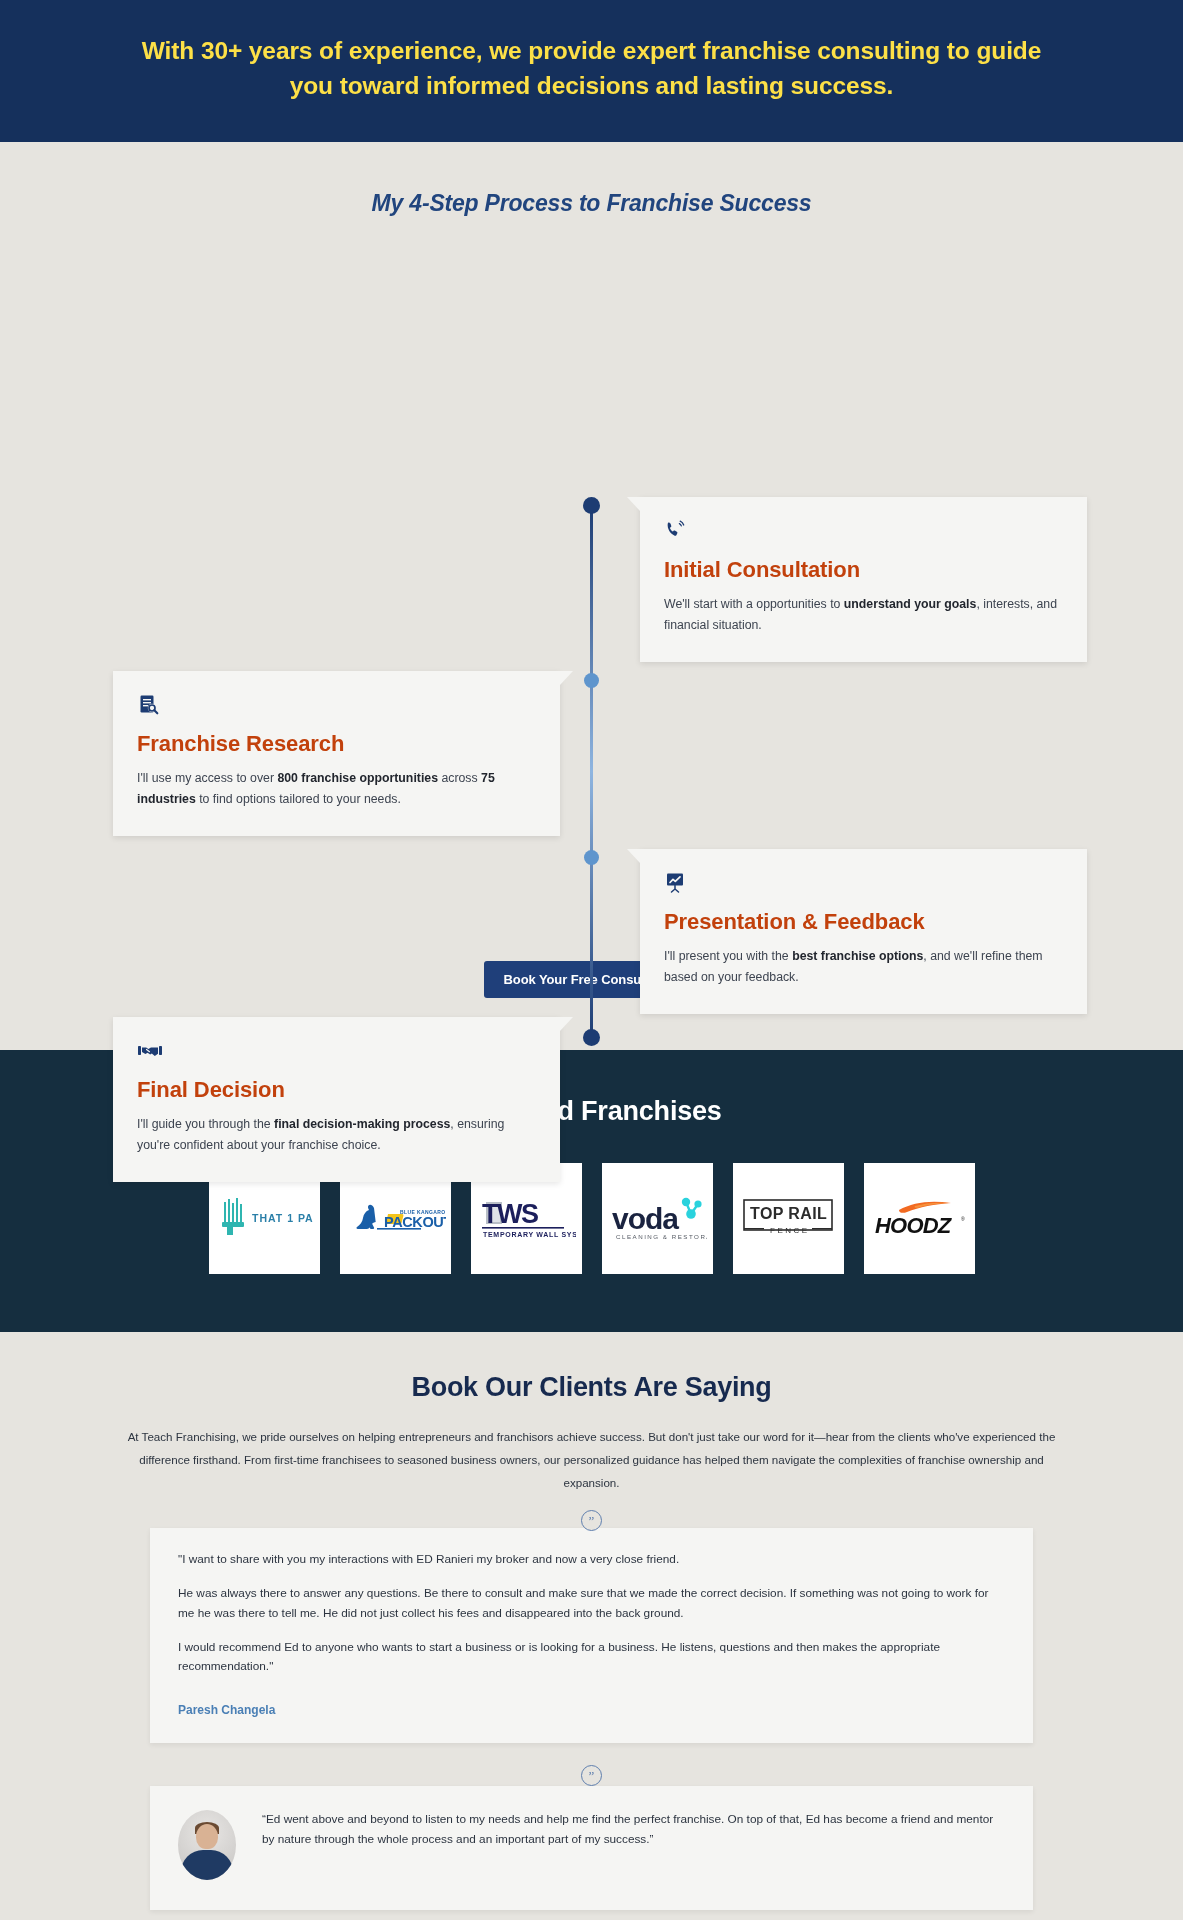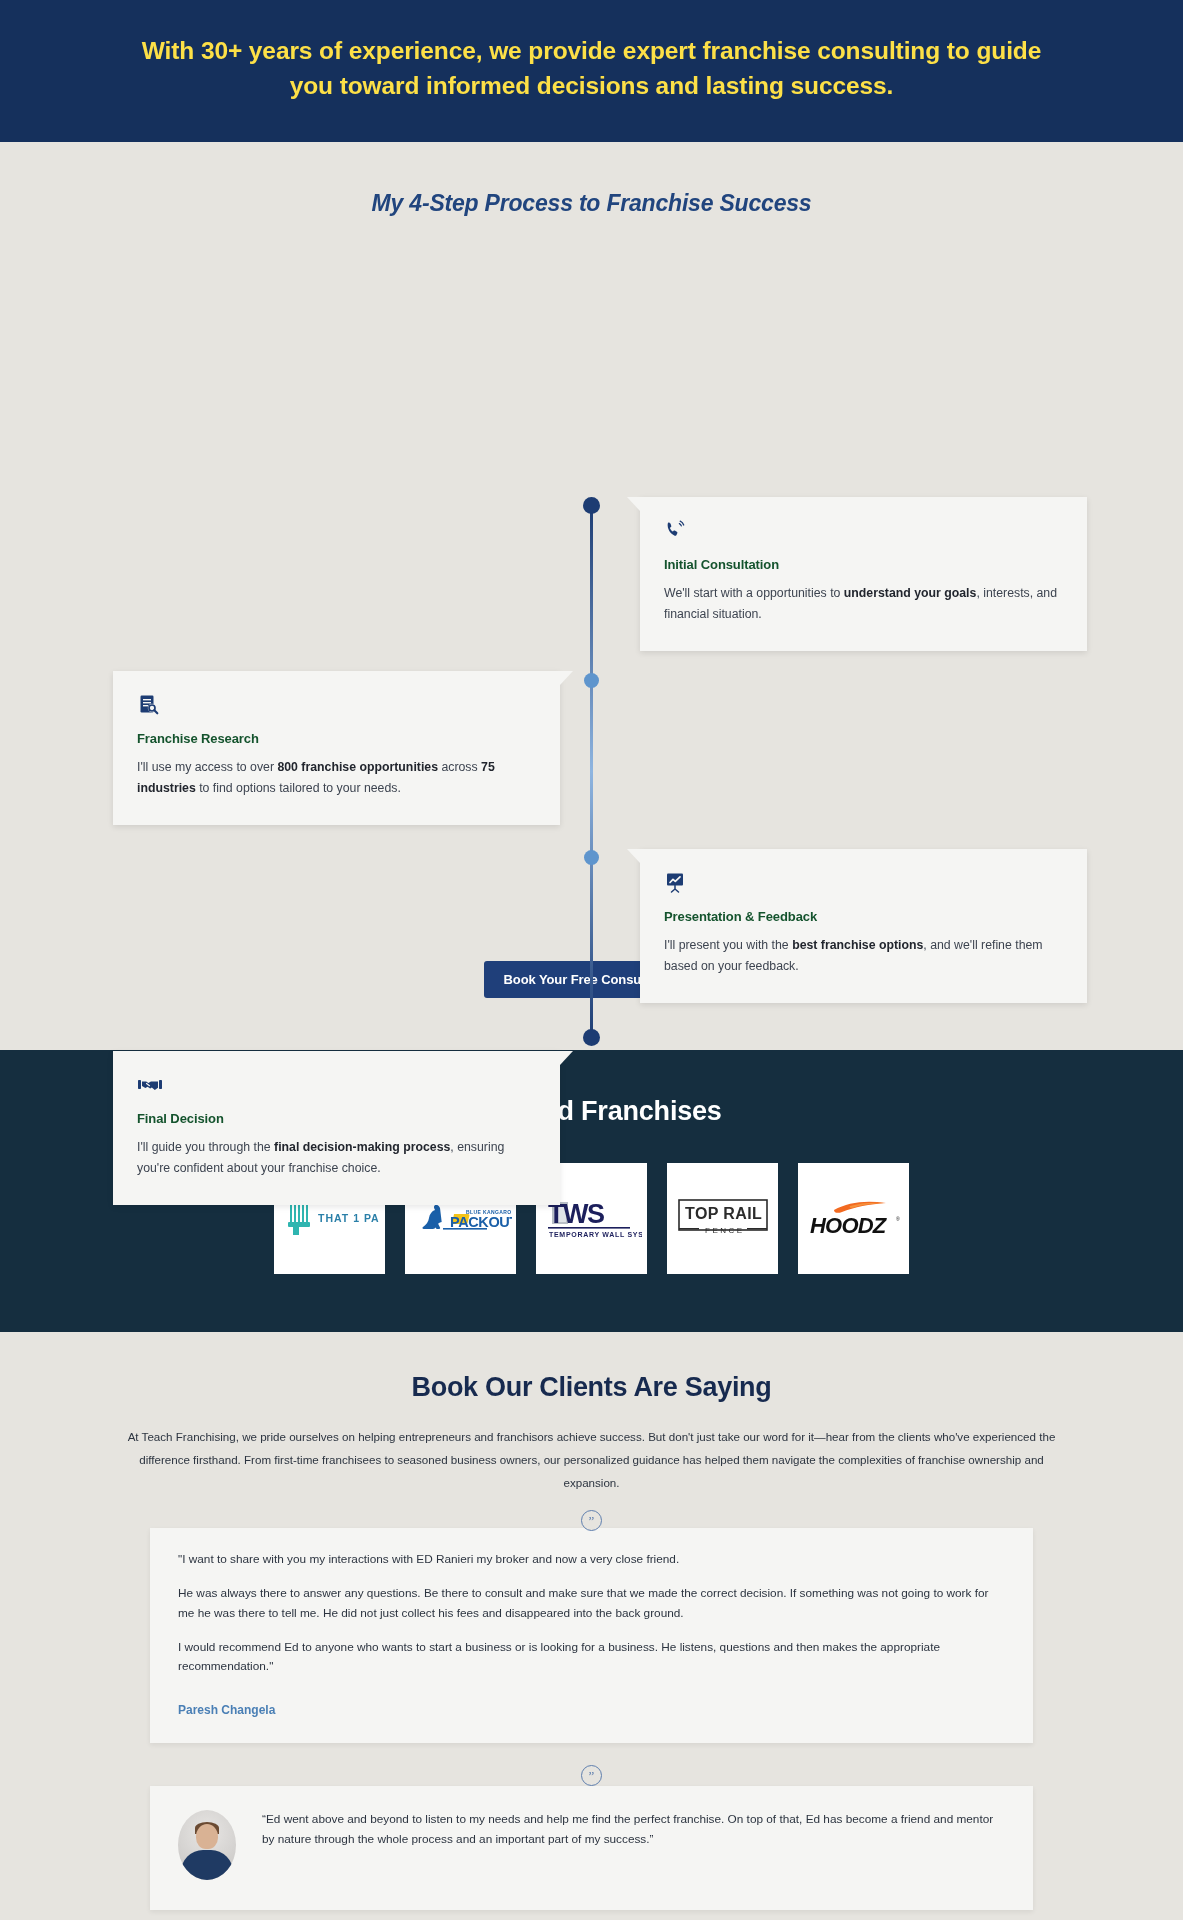--- a/index.html
+++ b/index.html
@@ -70,44 +70,44 @@
     width: 447px;
     background: #f5f5f3;
     padding: 22px 24px 26px 24px;
     box-shadow: 0 2px 6px rgba(0,0,0,0.10);
   }
   .card.right { left: 640px; }
   .card.left  { left: 113px; }
   .card.c1 { top: 236px; }
   .card.c2 { top: 410px; }
   .card.c3 { top: 588px; }
-  .card.c4 { top: 790px; }
+  .card.c4 { top: 756px; }
 
   
   .card.right:before {
     content: "";
     position: absolute;
     left: -13px; top: 0;
     border-top: 14px solid #f5f5f3;
     border-left: 13px solid transparent;
   }
   .card.left:after {
     content: "";
     position: absolute;
     right: -13px; top: 0;
     border-top: 14px solid #f5f5f3;
     border-right: 13px solid transparent;
   }
 
   .card-icon { margin-bottom: 12px; height: 26px; }
   .card-icon svg { display: block; }
   .card-title {
-    font-size: 13px;
-    font-weight: bold;
-    color: #14532d;
+    font-size: 22px;
+    font-weight: bold;
+    color: #c2410c;
     margin-bottom: 11px;
     letter-spacing: -0.1px;
   }
   .card-body {
     font-size: 12.3px;
     line-height: 1.72;
     color: #3d4450;
   }
   .card-body b { font-weight: bold; color: #22262e; }
 
@@ -365,20 +365,30 @@
     <div class="logo-tile">
       <svg width="100" height="52" viewBox="0 0 100 52">
         <rect x="10" y="10" width="16" height="22" fill="#b9bfc7"></rect>
         <rect x="12" y="12" width="12" height="18" fill="#dfe3e8"></rect>
         <text x="6" y="31" font-family="Liberation Sans, sans-serif" font-size="27" font-weight="bold" fill="#1c1f5c" letter-spacing="-1.5">TWS</text>
         <rect x="6" y="35" width="82" height="1.6" fill="#1c1f5c"></rect>
         <text x="7" y="45" font-family="Liberation Sans, sans-serif" font-size="7" font-weight="bold" fill="#1c1f5c" letter-spacing="0.7">TEMPORARY WALL SYSTEMS</text>
       </svg>
     </div>
 
+    <div class="logo-tile">
+      <svg width="100" height="52" viewBox="0 0 100 52">
+        <circle cx="79" cy="10" r="4.2" fill="#2ad2dd"></circle>
+        <circle cx="91" cy="12" r="3.6" fill="#2ad2dd"></circle>
+        <circle cx="84" cy="22" r="4.8" fill="#2ad2dd"></circle>
+        <path d="M79 10l5 12M91 12l-7 10" stroke="#2ad2dd" stroke-width="2.4"></path>
+        <text x="5" y="37" font-family="Liberation Sans, sans-serif" font-size="30" font-weight="bold" fill="#1a2340" letter-spacing="-1">voda</text>
+        <text x="9" y="47" font-family="Liberation Sans, sans-serif" font-size="6.2" fill="#555a63" letter-spacing="1.5">CLEANING &amp; RESTORATION</text>
+      </svg>
+    </div>
 
     <div class="logo-tile">
       <svg width="100" height="48" viewBox="0 0 100 48">
         <rect x="6" y="6" width="88" height="30" fill="none" stroke="#2b2b2b" stroke-width="1.6"></rect>
         <text x="12" y="25" font-family="Liberation Sans, sans-serif" font-size="16" font-weight="bold" fill="#2b2b2b" letter-spacing="0.4">TOP RAIL</text>
         <rect x="6" y="34" width="20" height="1.4" fill="#2b2b2b"></rect>
         <rect x="74" y="34" width="20" height="1.4" fill="#2b2b2b"></rect>
         <text x="32" y="39" font-family="Liberation Sans, sans-serif" font-size="8" fill="#2b2b2b" letter-spacing="2.5">FENCE</text>
       </svg>
     </div>

